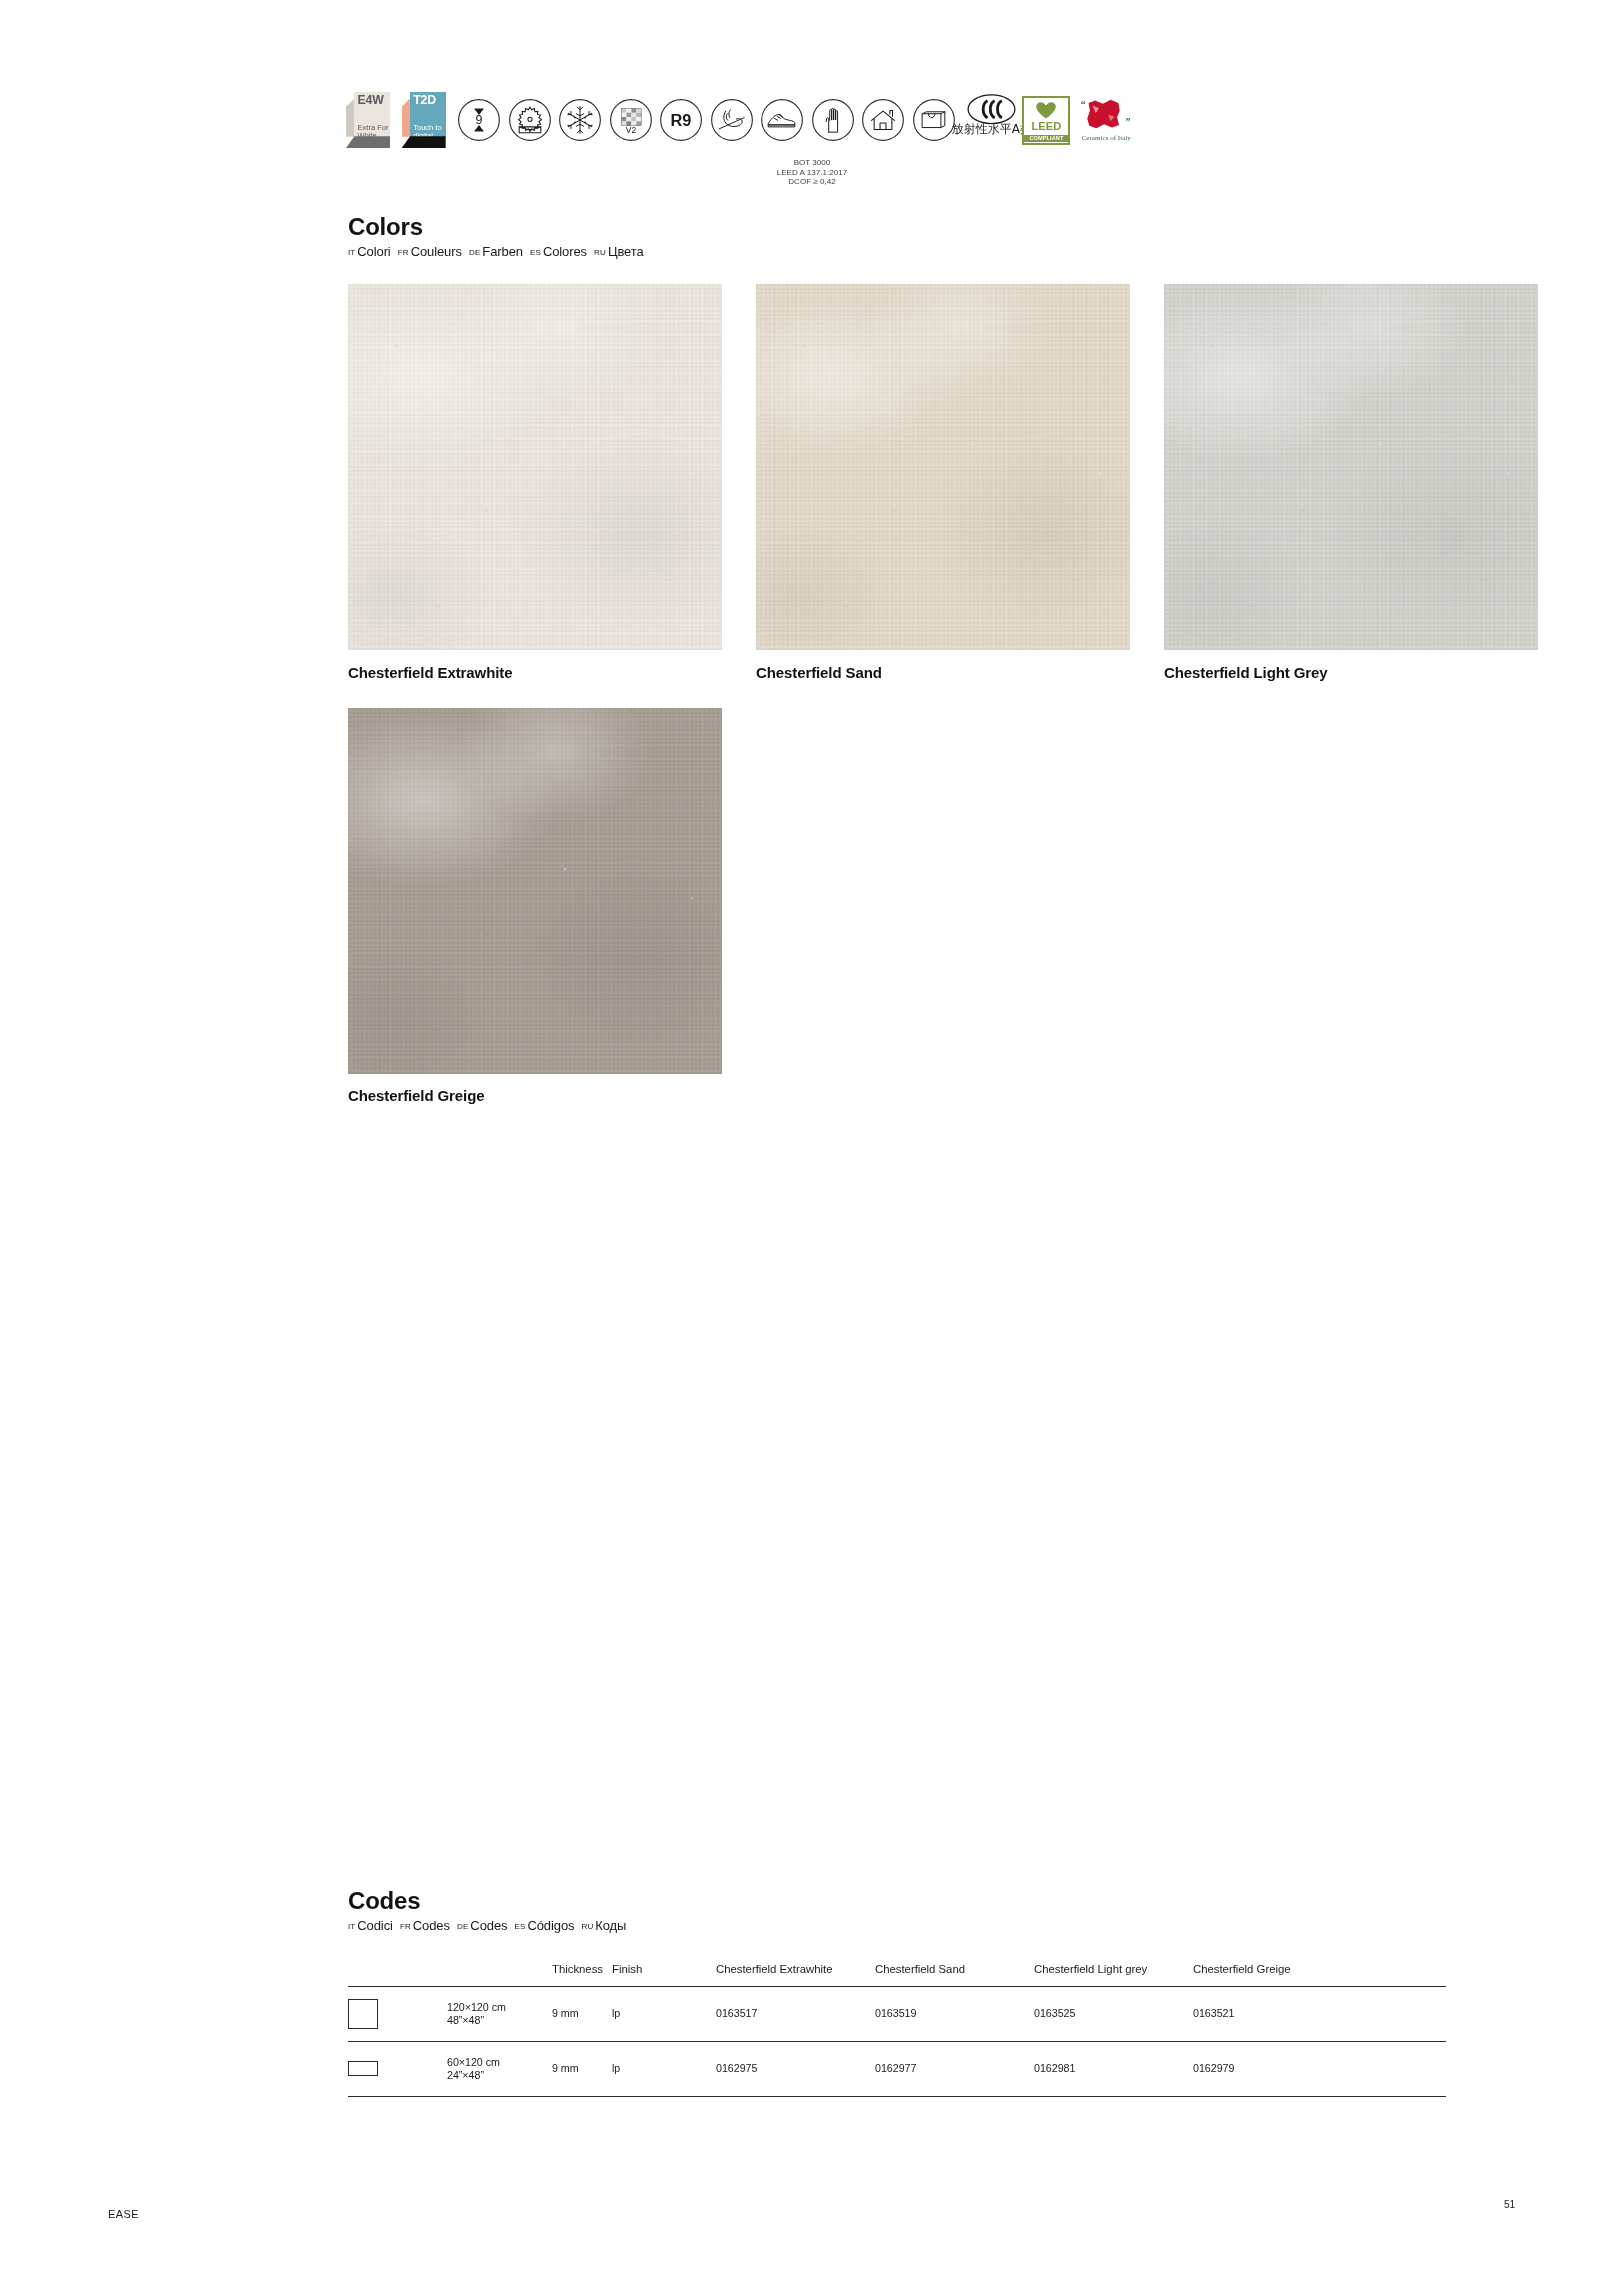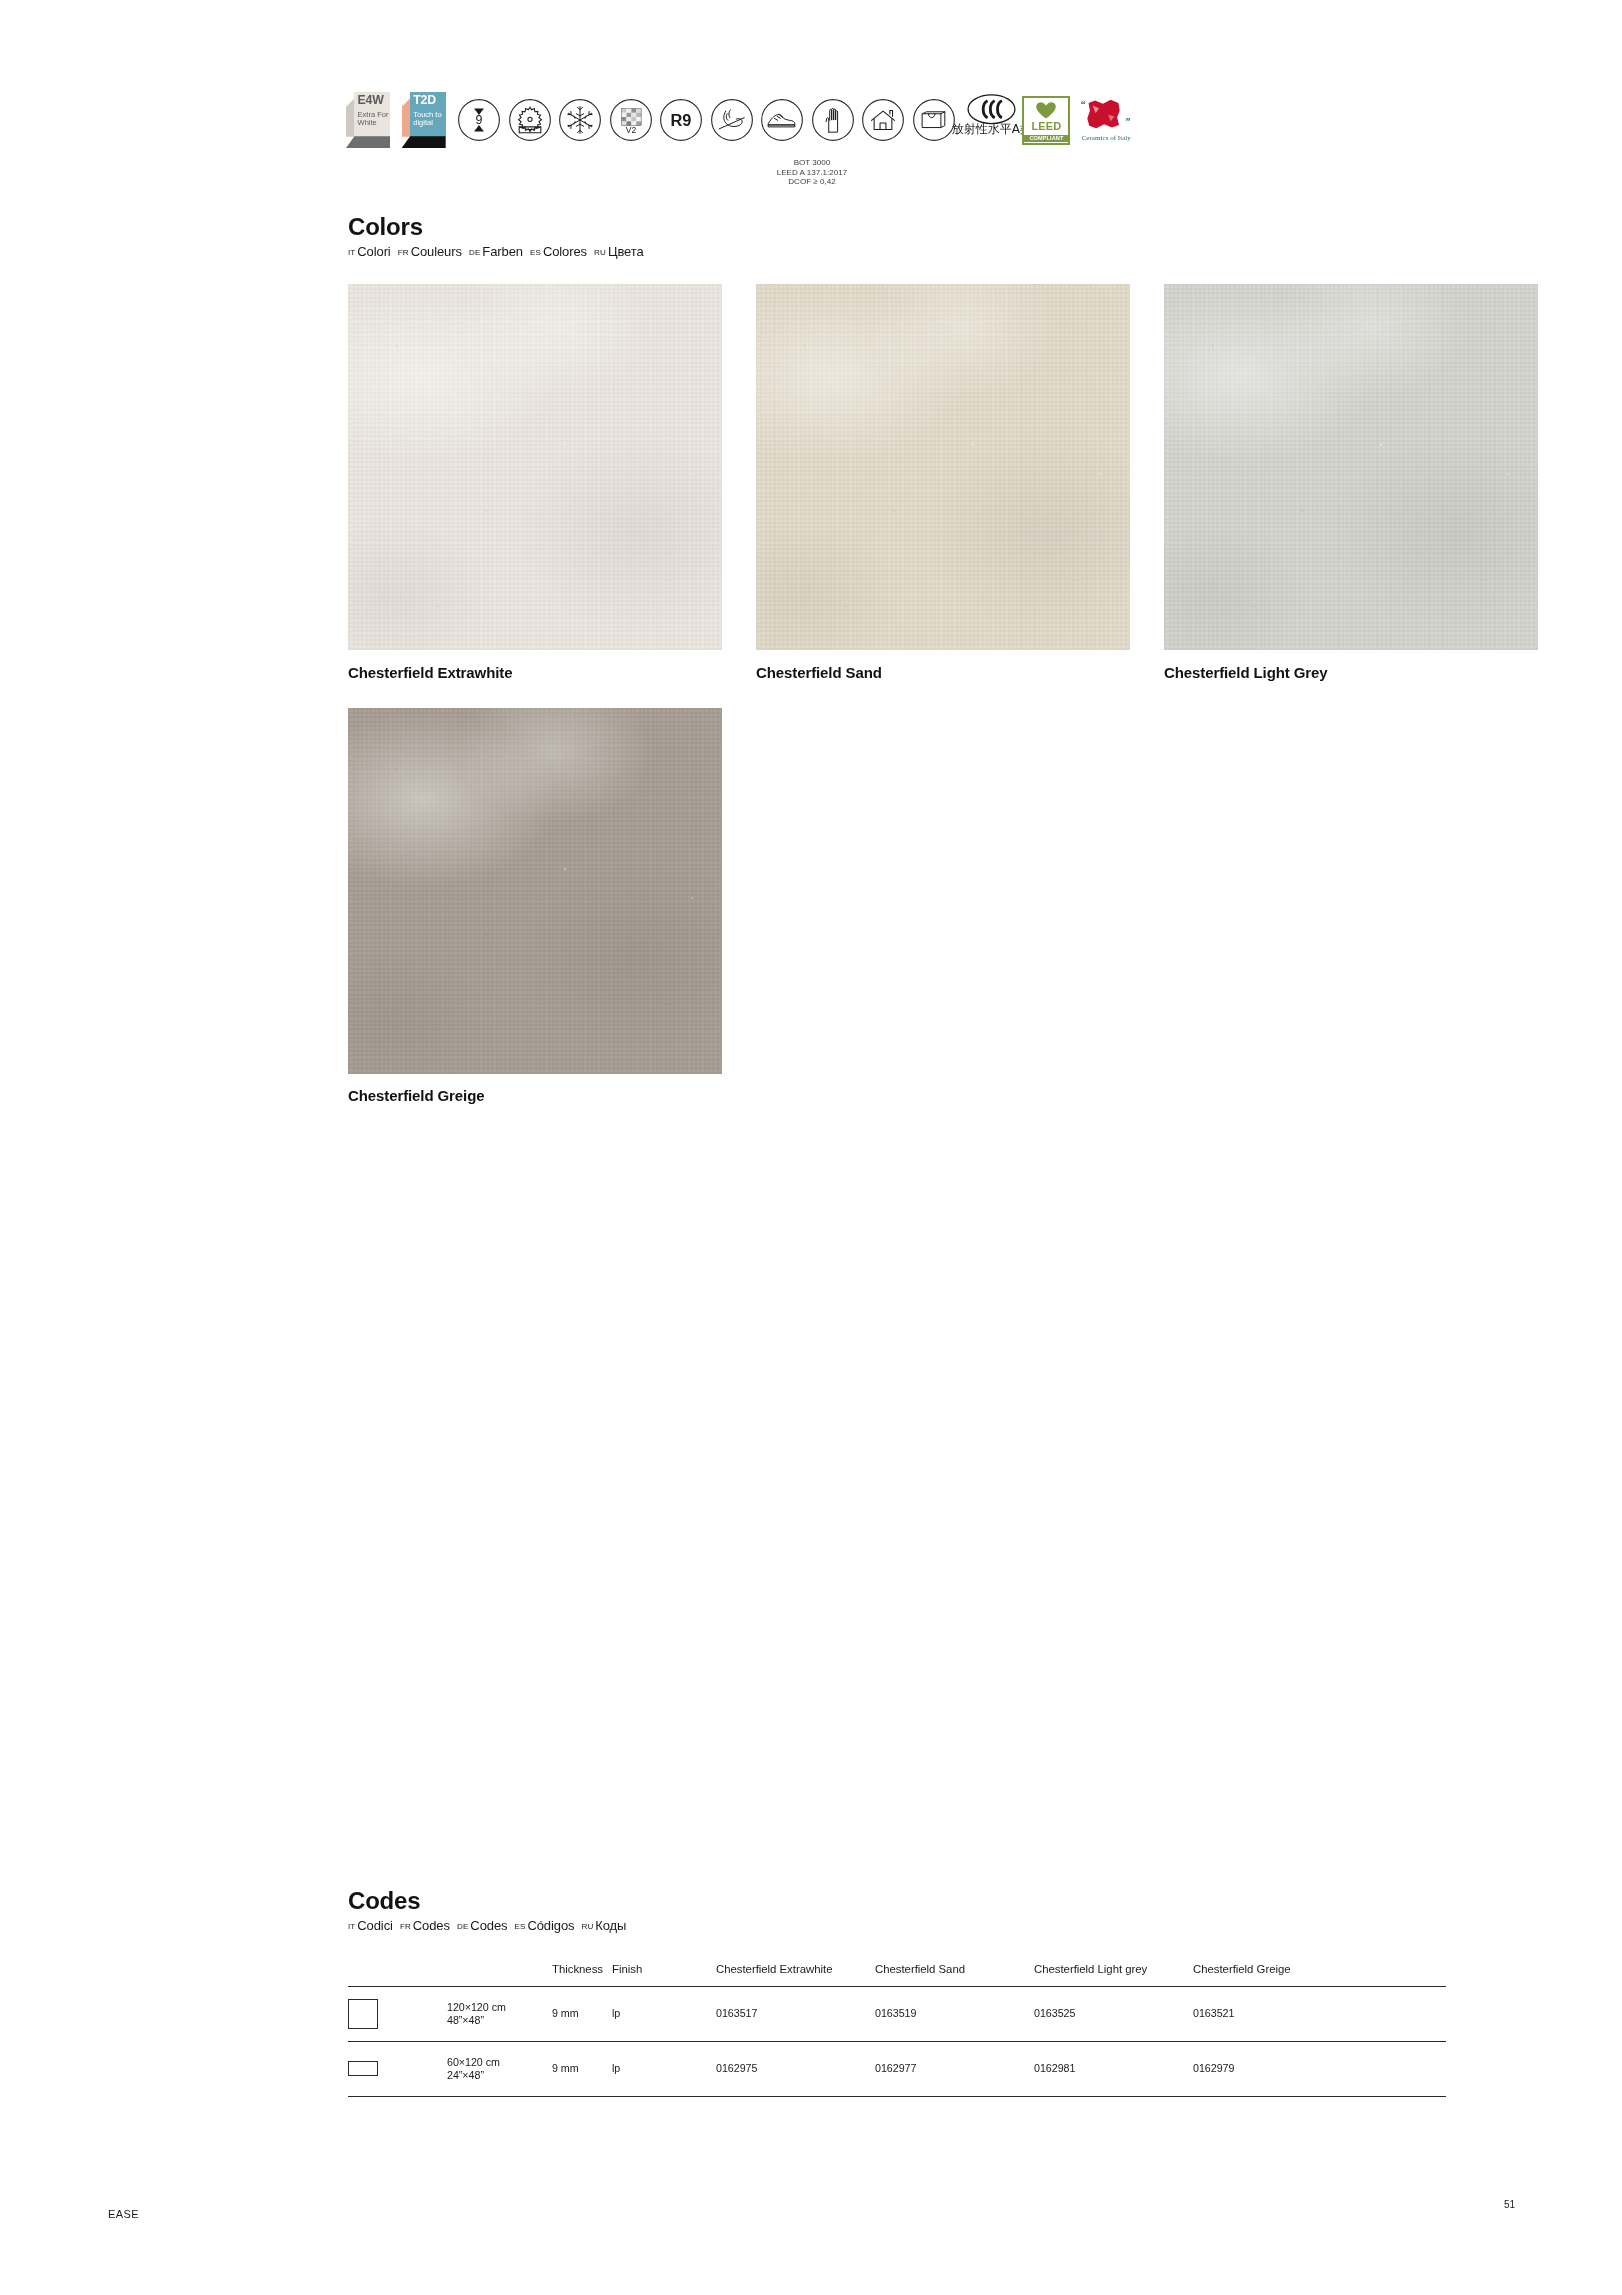--- a/index.html
+++ b/index.html
@@ -75,21 +75,21 @@
     font-weight: 700;
     line-height: 11px;
     letter-spacing: -0.2px;
     display: block;
   }
   .badge-cube .words {
     font-size: 7.5px;
     line-height: 8px;
     font-weight: 400;
     display: block;
-    margin-top: 5px;
+    margin-top: 18px;
   }
 
   .badge-e4w .side { background: #cfc8c1; }
   .badge-e4w .face { background: #e9e4de; color: #5b5b5b; }
   .badge-e4w .base { background: #6e6e6e; }
 
   .badge-t2d .side { background: #f0a78c; }
   .badge-t2d .face { background: #65a8bb; color: #ffffff; }
   .badge-t2d .base { background: #111111; }
 

